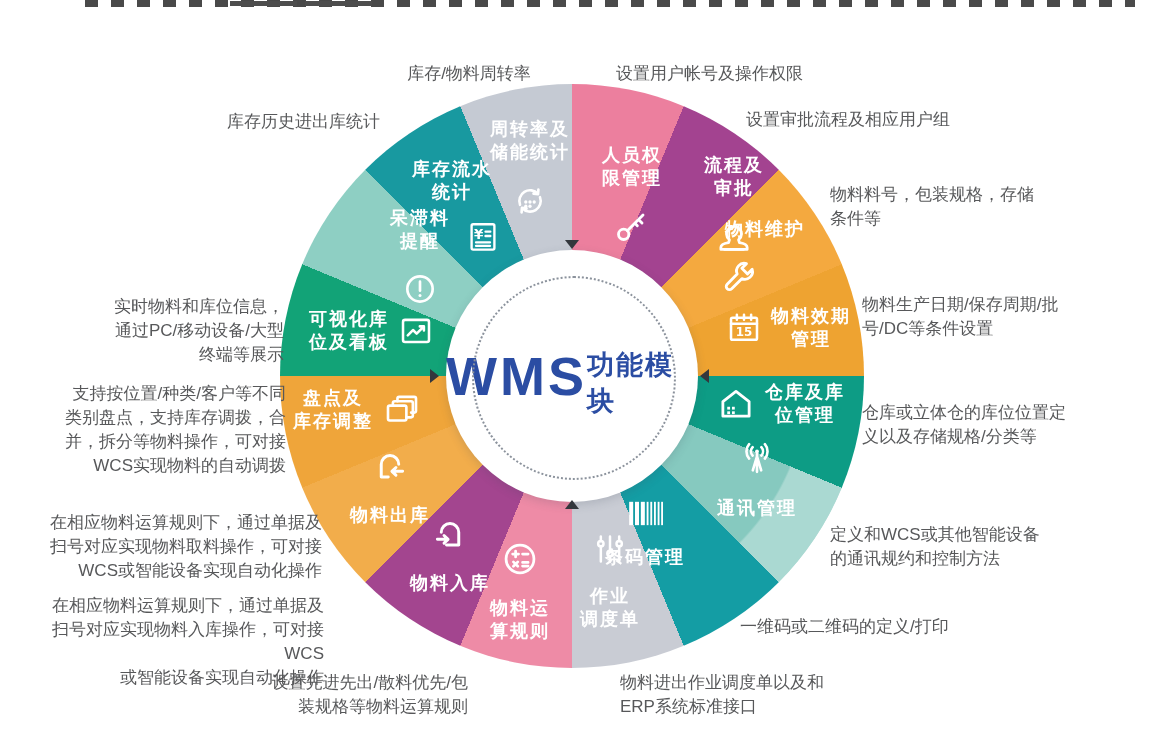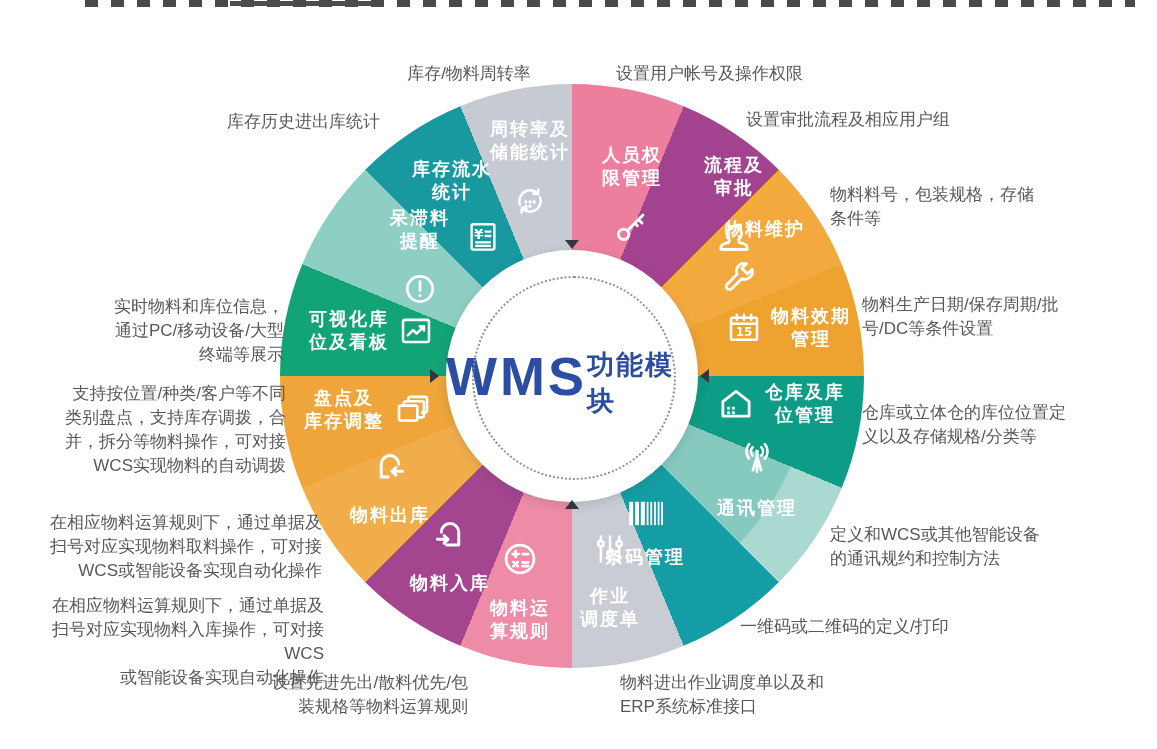--- a/index.html
+++ b/index.html
@@ -34,21 +34,21 @@
   .p3 {left:765px;top:258px;}
   .p3 svg{align-self:flex-start;margin-left:-6px;}
   .p4 {left:788px;top:328px;}
   .p5 {left:780px;top:404px;}
   .p6 {left:757px;top:480px;}
   .p7 {left:645px;top:533px;}
   .p8 {left:610px;top:580px;}
   .p9 {left:520px;top:590px;}
   .p10{left:450px;top:555px;}
   .p11{left:390px;top:487px;}
-  .p12{left:369px;top:410px;justify-content:center;}
+  .p12{left:358px;top:410px;justify-content:center;}
   .p13{left:372px;top:331px;}
   .p14{left:420px;top:258px;}
   .p15{left:452px;top:207px;}
   .p15 svg{align-self:flex-end;margin-right:-10px;margin-top:-2px;}
   .p16{left:530px;top:170px;}
 
   
   .hub{position:absolute;left:446px;top:250px;width:252px;height:252px;border-radius:50%;
     background:#fff;box-shadow:0 3px 10px rgba(60,70,90,.18);
     display:flex;flex-direction:row;align-items:center;justify-content:center;}

